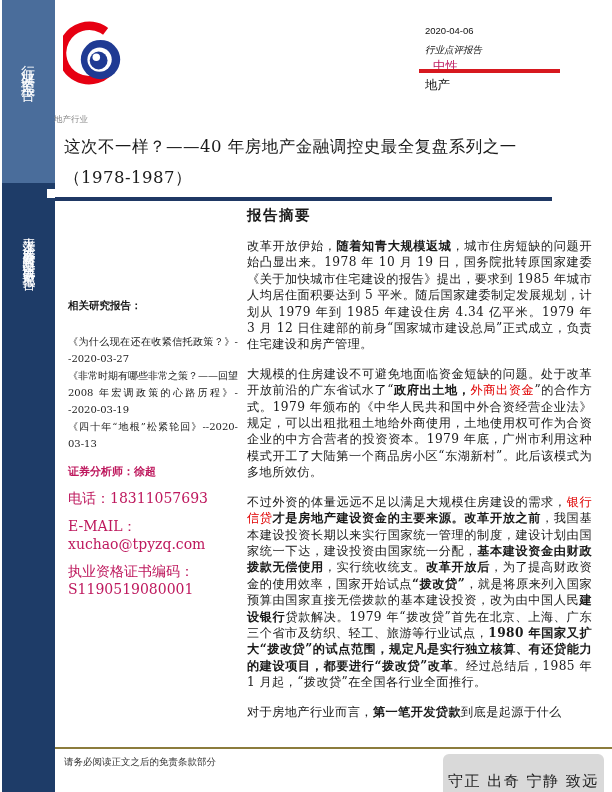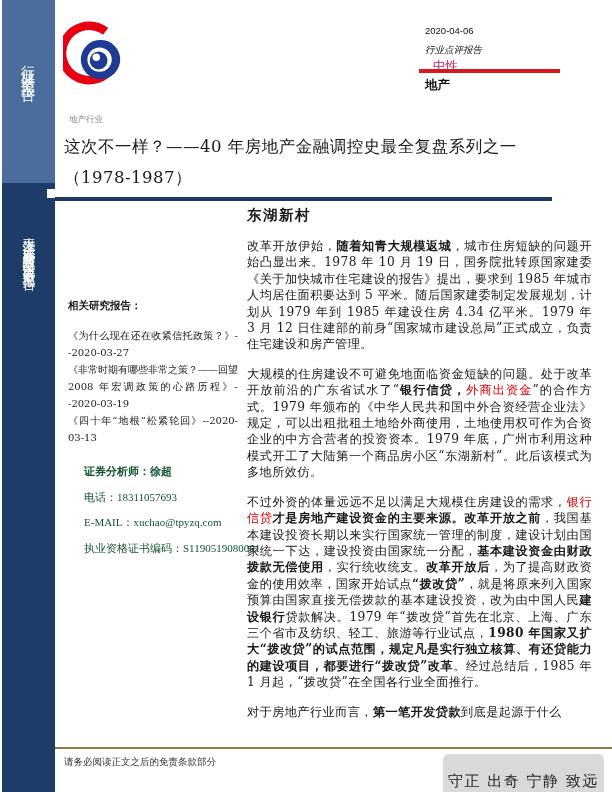--- a/index.html
+++ b/index.html
@@ -21,36 +21,36 @@
   .logo-mark{width:60px;height:84px;flex:0 0 auto;}
   .logo-text{margin-left:7px;color:#283a8e;}
   .logo-cn{font-size:27px;font-weight:bold;letter-spacing:1px;font-family:"DejaVu Sans","Liberation Sans",sans-serif;}
   .logo-en{font-size:10px;letter-spacing:2.4px;margin-top:3px;font-family:"Liberation Sans","DejaVu Sans",sans-serif;}
 
   
   .hr-date{position:absolute;left:425px;top:25px;font-size:9.5px;color:#111;font-family:"Liberation Sans",sans-serif;}
   .hr-type{position:absolute;left:425px;top:44px;font-size:9.5px;color:#111;font-family:"Liberation Sans",sans-serif;font-style:italic;}
   .hr-rating{position:absolute;left:425px;top:58px;font-size:12.5px;color:#be185d;font-family:"Liberation Sans",sans-serif;margin-left:8px;}
   .rating-line{position:absolute;left:419px;top:69px;width:141px;height:4px;background:#d7181f;}
-  .hr-industry{position:absolute;left:425px;top:77px;font-size:12.5px;font-weight:bold;color:#111;font-family:"Liberation Sans",sans-serif;}
+  .hr-industry{position:absolute;left:425px;top:77px;font-size:12.5px;font-weight:normal;color:#111;font-family:"Liberation Sans",sans-serif;}
 
   
-  .category{position:absolute;left:69px;top:114px;font-size:8.5px;color:#8a8a8a;}
+  .category{position:absolute;left:54px;top:114px;font-size:8.5px;color:#8a8a8a;}
   .title{position:absolute;left:64px;top:131px;width:512px;font-size:16.5px;line-height:31px;
          color:#1a1a1a;letter-spacing:0.5px;}
   .title-line{position:absolute;left:55px;top:197px;width:497px;height:4px;background:#1f3864;}
 
   
   .related{position:absolute;left:68px;top:299px;width:170px;color:#1a1a1a;}
   .related-heading{font-size:10.5px;font-weight:bold;}
-  .related-list{margin-top:14px;}
+  .related-list{margin-top:20px;}
   .related-item{font-size:10px;line-height:17px;text-align:justify;}
-  .analyst{position:absolute;left:68px;top:464px;width:178px;color:#14532d;margin-left:16px;}
+  .analyst{position:absolute;left:68px;top:464px;width:178px;color:#be185d;}
   .analyst-name{font-size:11px;font-weight:bold;}
-  .analyst-line{font-size:11px;margin-top:10.5px;font-family:Liberation Serif, serif;}
+  .analyst-line{font-size:14px;margin-top:10.5px;}
 
   
   .main{position:absolute;left:247px;top:206px;width:345px;color:#1a1a1a;}
   .summary-heading{font-size:14.5px;font-weight:bold;letter-spacing:1.5px;}
   .para{font-size:12.2px;line-height:16.4px;text-align:justify;margin:13px 0 0 0;letter-spacing:0.4px;}
   .run-n{font-weight:normal;}
   .run-b{font-weight:bold;}
   .run-rb{font-weight:normal;color:#e00000;}
 
   
@@ -104,23 +104,23 @@
   </div>
 
   <div class="analyst">
     <div class="analyst-name">证券分析师：徐超</div>
     <div class="analyst-line">电话：18311057693</div>
     <div class="analyst-line">E-MAIL：xuchao@tpyzq.com</div>
     <div class="analyst-line">执业资格证书编码：S1190519080001</div>
   </div>
 
   <div class="main">
-    <div class="summary-heading">东湖新村</div>
+    <div class="summary-heading">报告摘要</div>
     <div class="para"><span class="run-n">改革开放伊始，</span><span class="run-b">随着知青大规模返城</span><span class="run-n">，城市住房短缺的问题开始凸显出来。1978 年 10 月 19 日，国务院批转原国家建委《关于加快城市住宅建设的报告》提出，要求到 1985 年城市人均居住面积要达到 5 平米。随后国家建委制定发展规划，计划从 1979 年到 1985 年建设住房 4.34 亿平米。1979 年 3 月 12 日住建部的前身“国家城市建设总局”正式成立，负责住宅建设和房产管理。</span></div>
-    <div class="para"><span class="run-n">大规模的住房建设不可避免地面临资金短缺的问题。处于改革开放前沿的广东省试水了“</span><span class="run-b">银行信贷，</span><span class="run-rb">外商出资金</span><span class="run-n">”的合作方式。1979 年颁布的《中华人民共和国中外合资经营企业法》规定，可以出租批租土地给外商使用，土地使用权可作为合资企业的中方合营者的投资资本。1979 年底，广州市利用这种模式开工了大陆第一个商品房小区“东湖新村”。此后该模式为多地所效仿。</span></div>
+    <div class="para"><span class="run-n">大规模的住房建设不可避免地面临资金短缺的问题。处于改革开放前沿的广东省试水了“</span><span class="run-b">政府出土地，</span><span class="run-rb">外商出资金</span><span class="run-n">”的合作方式。1979 年颁布的《中华人民共和国中外合资经营企业法》规定，可以出租批租土地给外商使用，土地使用权可作为合资企业的中方合营者的投资资本。1979 年底，广州市利用这种模式开工了大陆第一个商品房小区“东湖新村”。此后该模式为多地所效仿。</span></div>
     <div class="para"><span class="run-n">不过外资的体量远远不足以满足大规模住房建设的需求，</span><span class="run-rb">银行信贷</span><span class="run-b">才是房地产建设资金的主要来源。改革开放之前</span><span class="run-n">，我国基本建设投资长期以来实行国家统一管理的制度，建设计划由国家统一下达，建设投资由国家统一分配，</span><span class="run-b">基本建设资金由财政拨款无偿使用</span><span class="run-n">，实行统收统支。</span><span class="run-b">改革开放后</span><span class="run-n">，为了提高财政资金的使用效率，国家开始试点</span><span class="run-b">“拨改贷”</span><span class="run-n">，就是将原来列入国家预算由国家直接无偿拨款的基本建设投资，改为由中国人民</span><span class="run-b">建设银行</span><span class="run-n">贷款解决。1979 年“拨改贷”首先在北京、上海、广东三个省市及纺织、轻工、旅游等行业试点，</span><span class="run-b">1980 年国家又扩大“拨改贷”的试点范围，规定凡是实行独立核算、有还贷能力的建设项目，都要进行“拨改贷”改革</span><span class="run-n">。经过总结后，1985 年 1 月起，“拨改贷”在全国各行业全面推行。</span></div>
     <div class="para"><span class="run-n">对于房地产行业而言，</span><span class="run-b">第一笔开发贷款</span><span class="run-n">到底是起源于什么</span></div>
   </div>
 
   <div class="footer-line"></div>
   <div class="footer-left">请务必阅读正文之后的免责条款部分</div>
   <div class="motto">守正 出奇 宁静 致远</div>
 
 </div>
 

